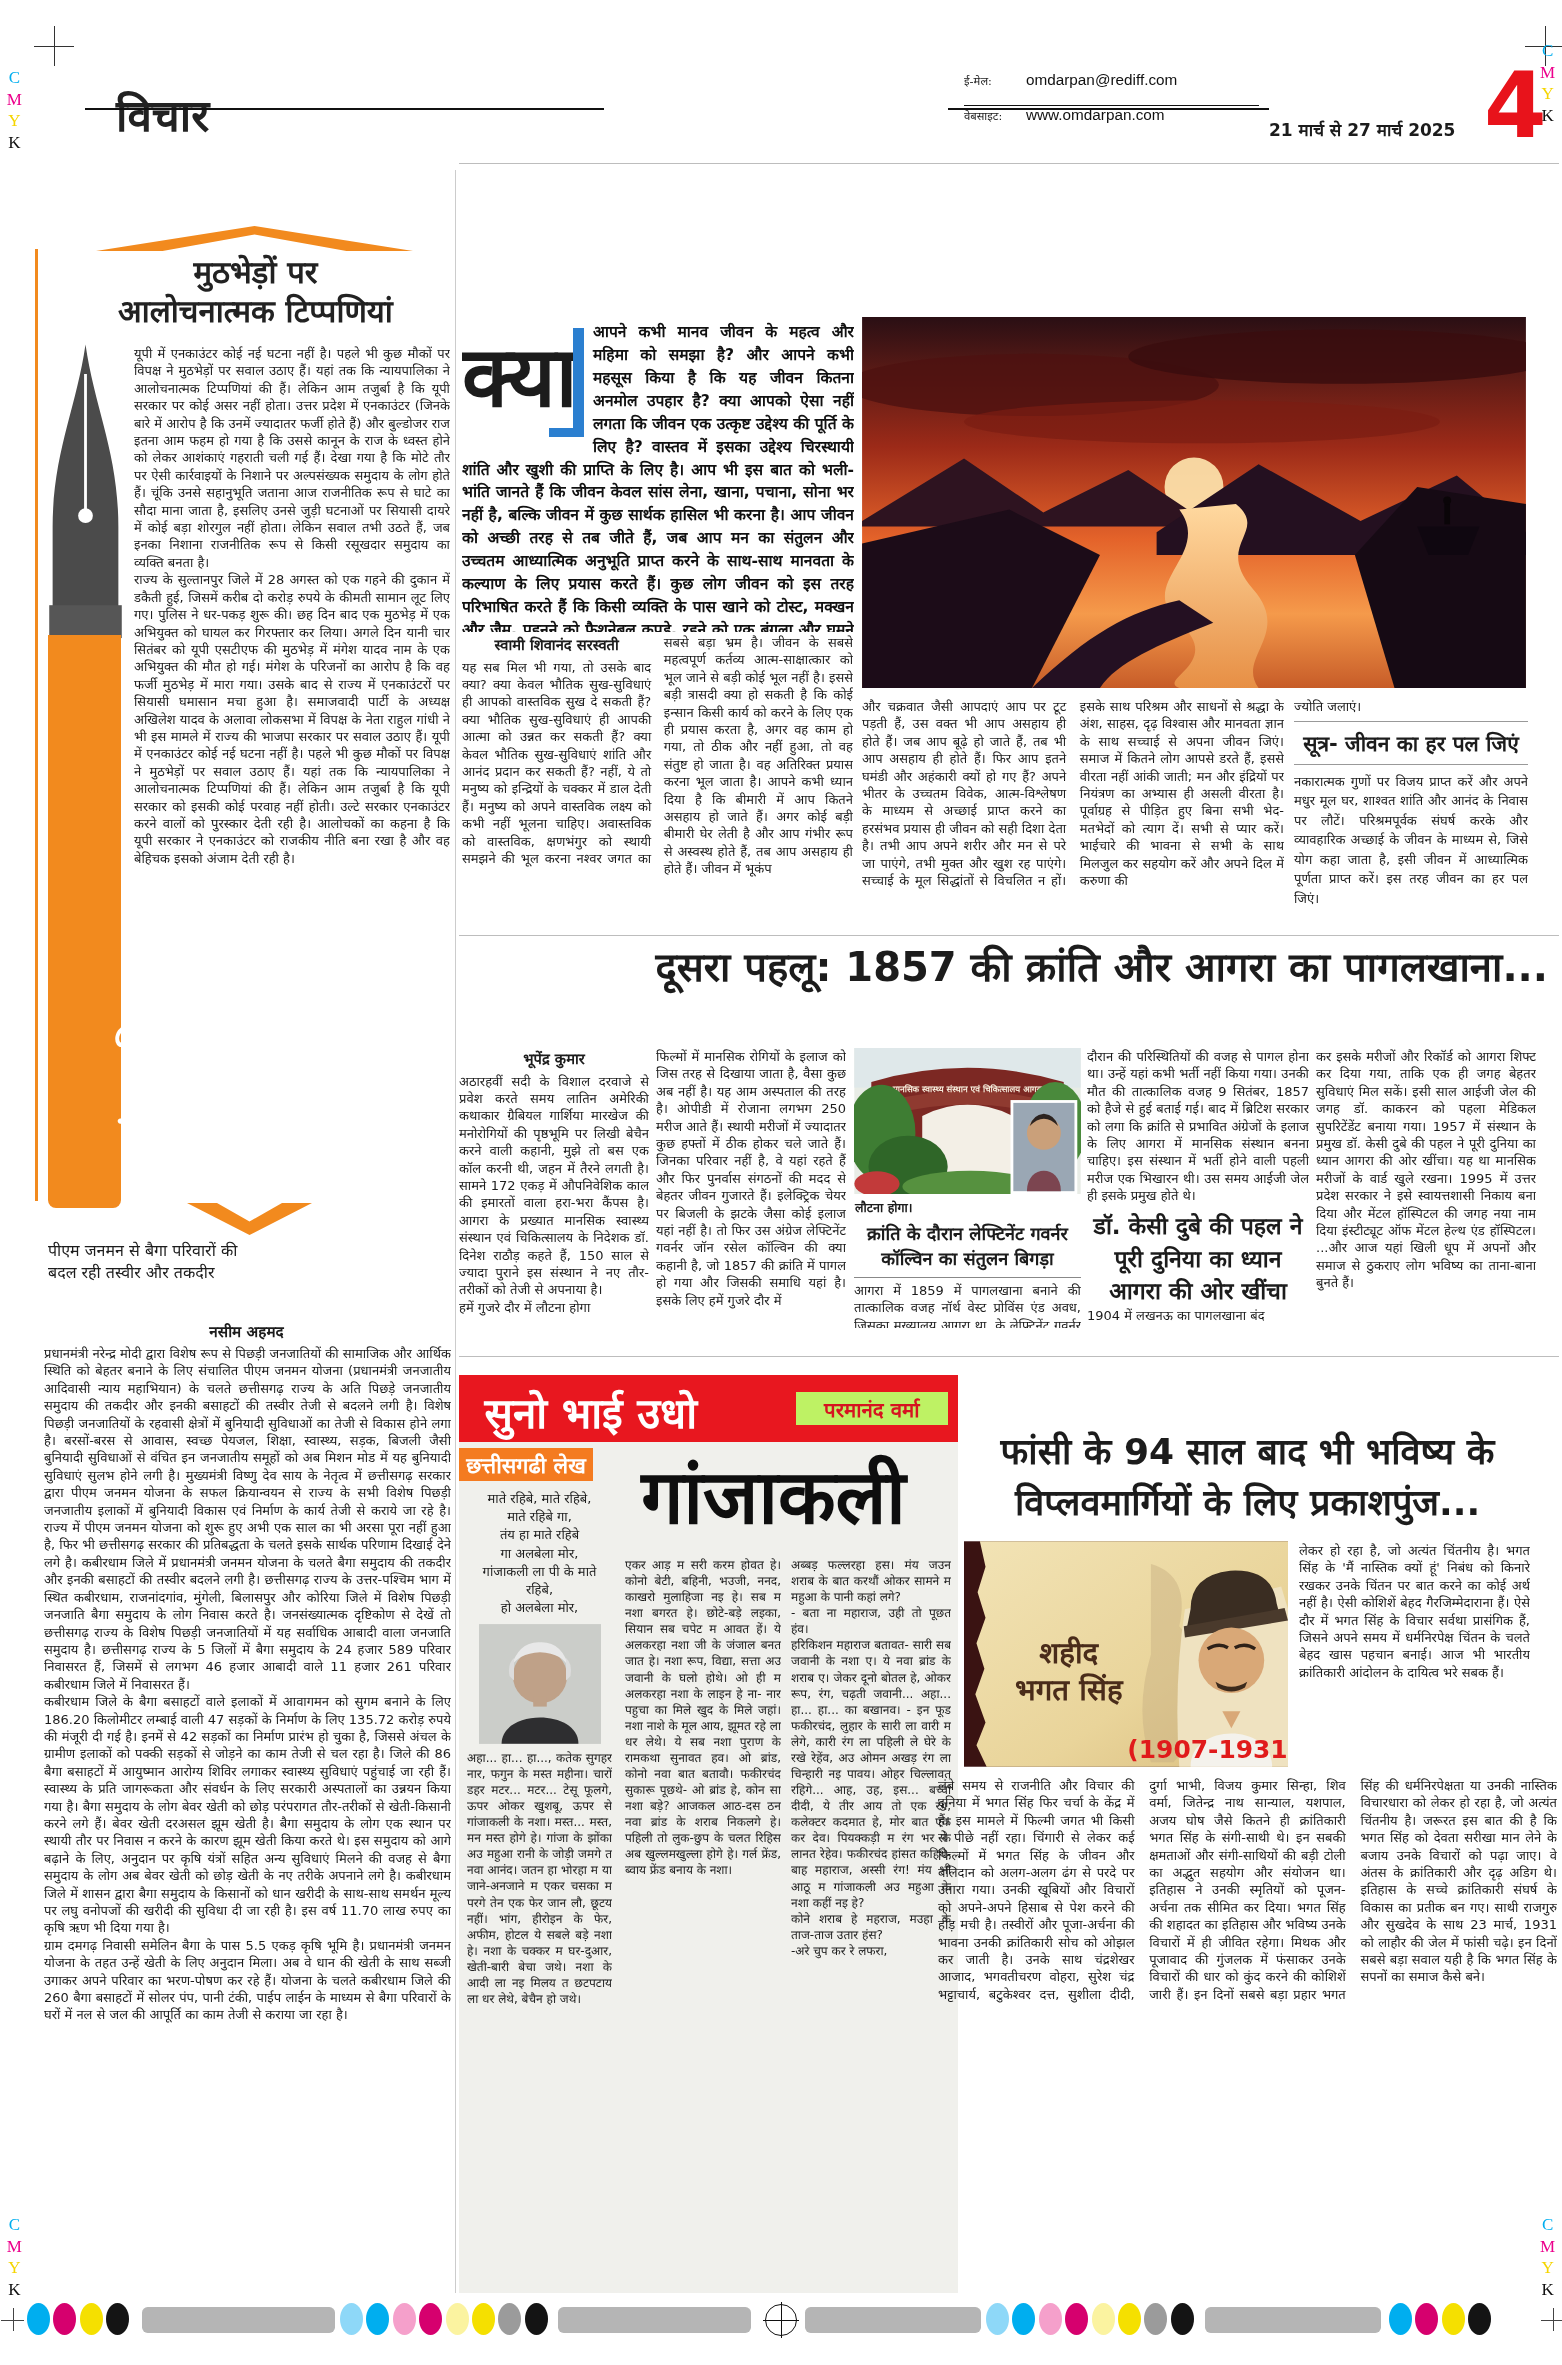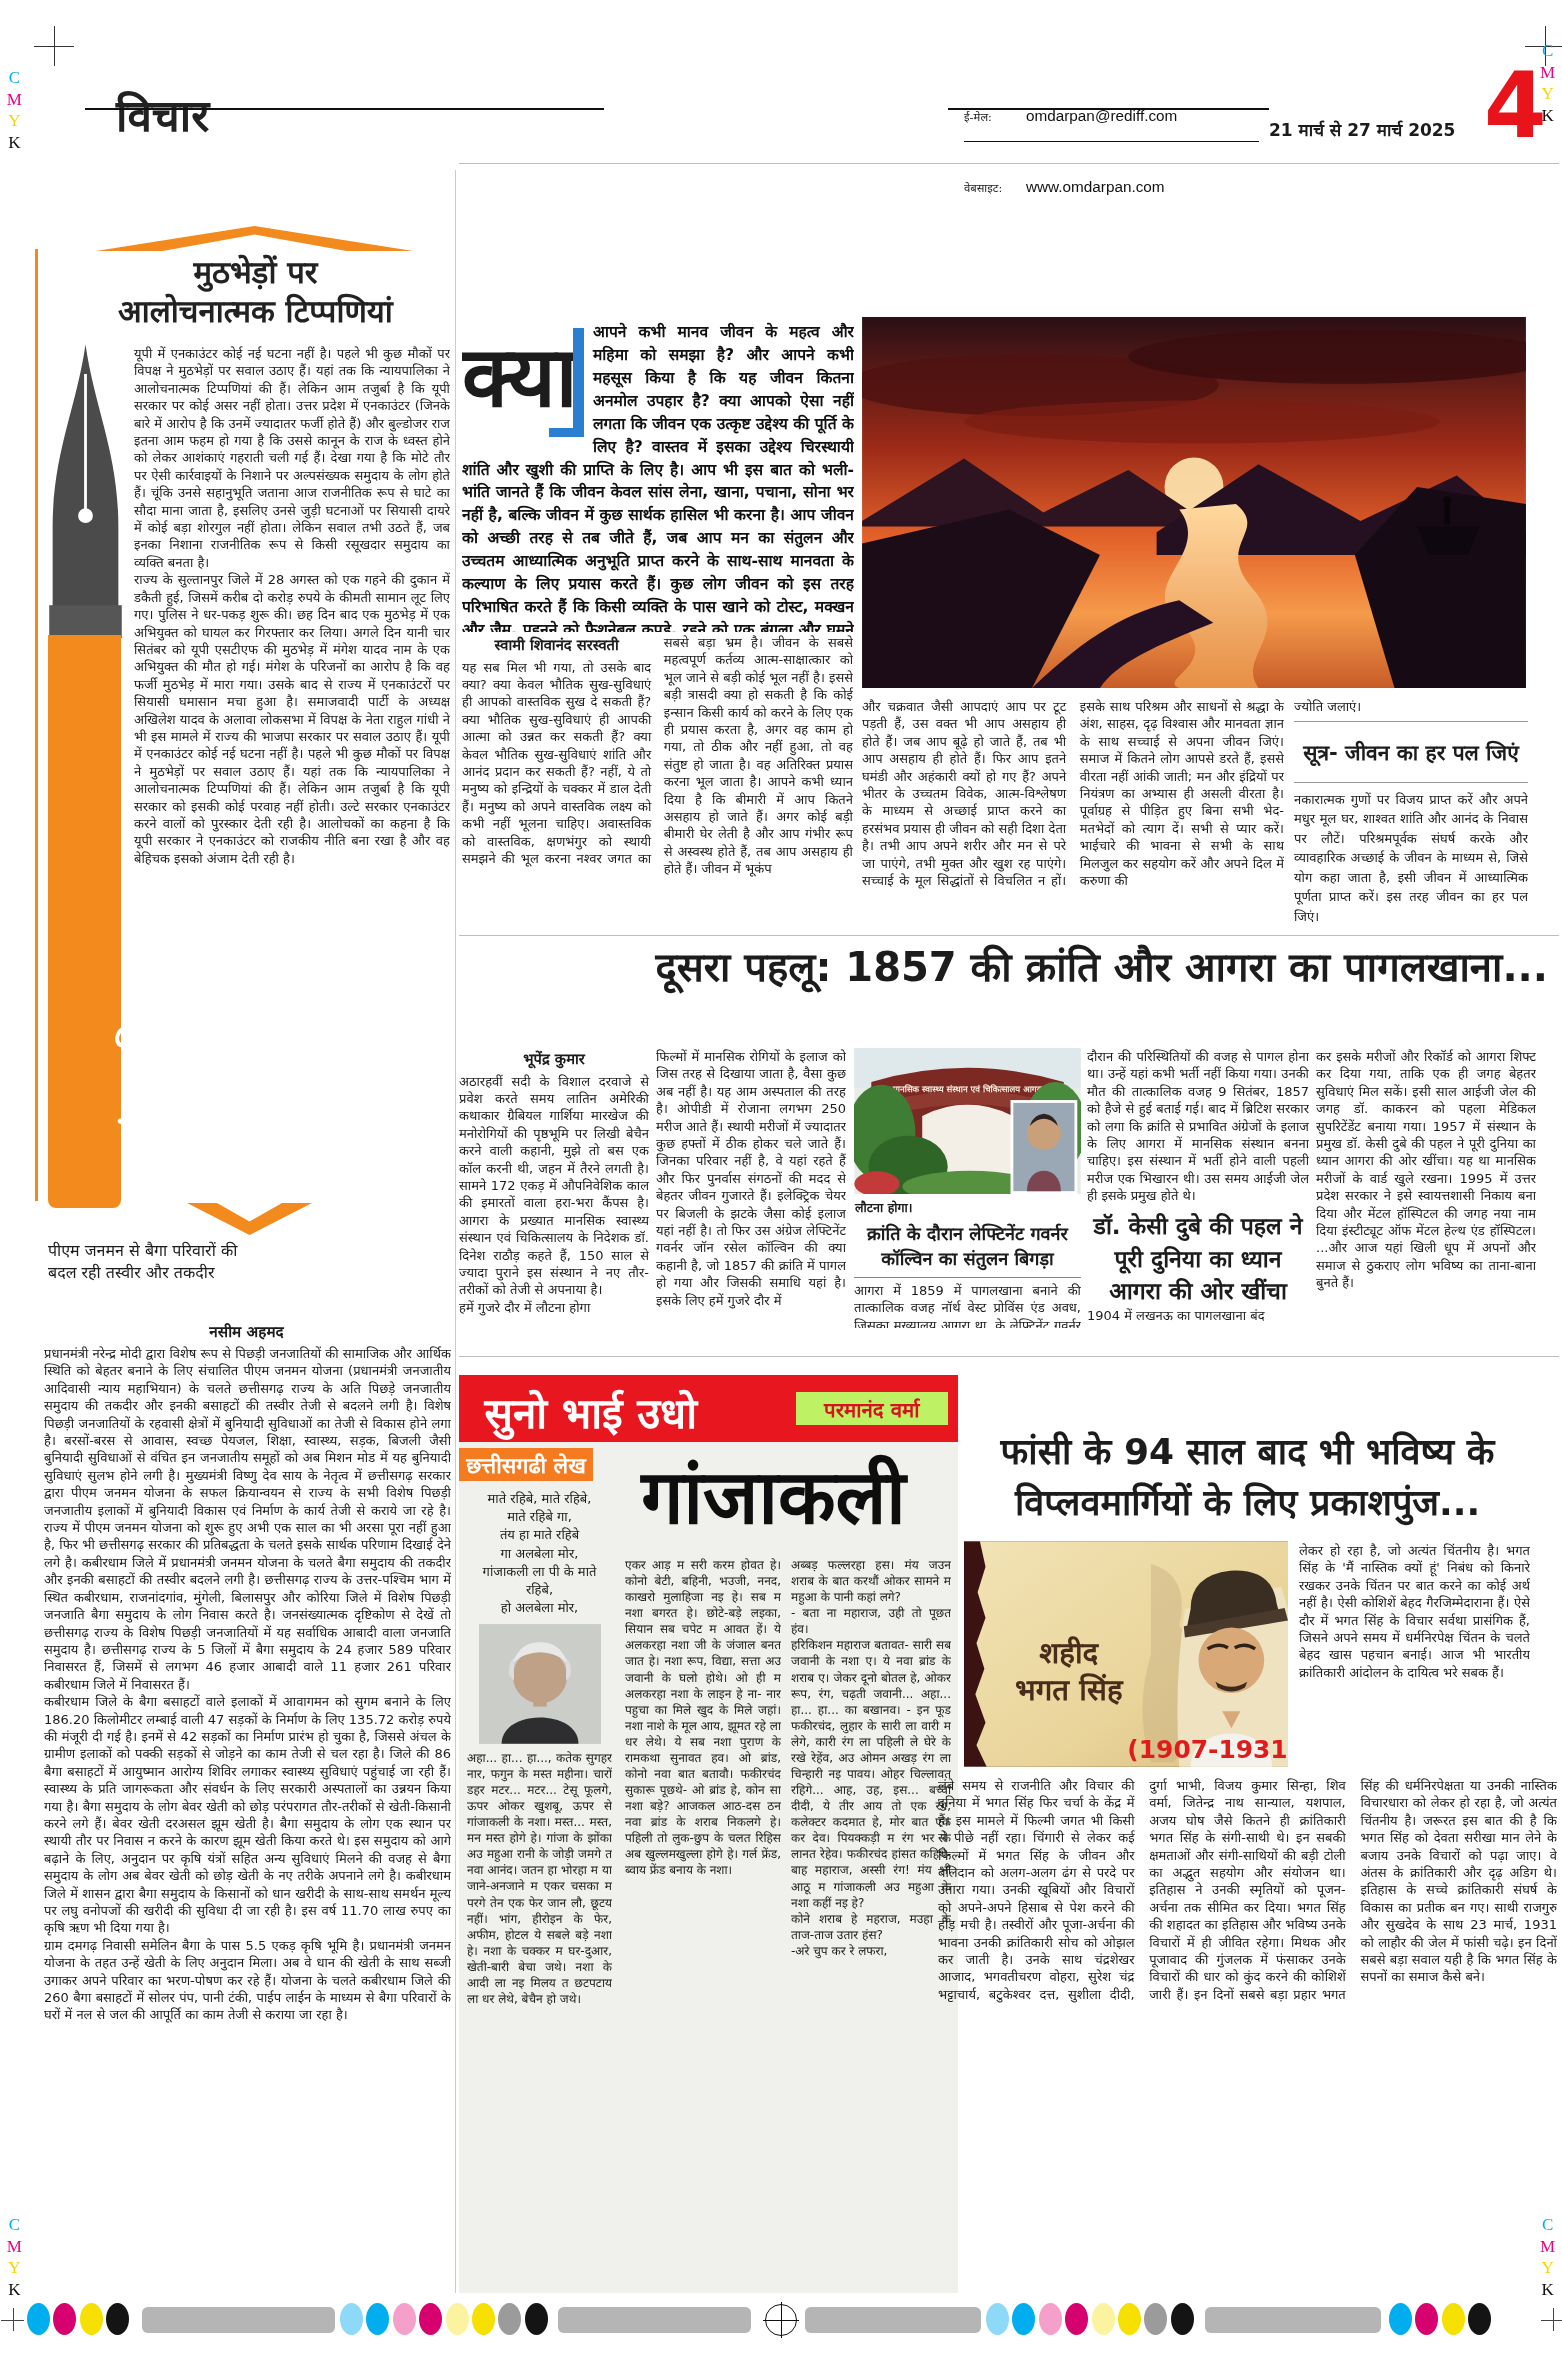--- a/index.html
+++ b/index.html
@@ -16,21 +16,21 @@
   .regcross::after  { content:''; position:absolute; top:50%; left:0; height:1.1px; width:100%; background:#333; }
   .cmykstack { position:absolute; font-family:"Liberation Serif", serif; font-size:17px; line-height:21.5px; text-align:center; }
   .cmykstack .c{color:#00aeef;} .cmykstack .m{color:#ec008c;} .cmykstack .y{color:#f5d500;} .cmykstack .k{color:#111;}
   
   .section-name { position:absolute; left:116px; top:84px; font-size:44px; font-weight:800; color:#222; }
   .head-rule { position:absolute; top:108px; height:2.3px; background:#111; }
   .masthead-box { position:absolute; left:603px; top:61px; width:347px; height:101px; border:1.7px solid #000; background:#fff; }
   .masthead-title { position:absolute; left:0; right:0; bottom:3.4px; text-align:center; font-size:54px; font-weight:800; color:#111; letter-spacing:-1.1px; }
   .flame { position:absolute; left:50%; top:-43px; transform:translateX(-50%); }
   .contact { position:absolute; left:964px; top:71px; width:295px; }
-  .contact .row { display:flex; align-items:baseline; height:35px;margin-top:36px; }
+  .contact .row { display:flex; align-items:baseline; height:35px; }
   .contact .lbl { font-size:11.3px; width:62px; color:#222; }
   .contact .val { font-family:"Liberation Sans", sans-serif; font-size:15.3px; color:#111; }
   .issue-date { position:absolute; left:1269px; top:118px; font-size:17px; font-weight:700; }
   .page-num { position:absolute; left:1484px; top:61px; font-size:90px; font-weight:800; color:#e8131b; line-height:1; }
   
   .hrule { position:absolute; background:#bdbdbd; height:1.1px; }
   .vrule { position:absolute; background:#cccccc; width:1.1px; }
   
   .orange-line { position:absolute; left:35px; top:249px; width:3.4px; height:952px; background:#f28a1e; }
   .chev-up { position:absolute; left:96px; top:226px; width:317px; height:25px; background:#f28a1e;
@@ -51,21 +51,21 @@
   .a1-intro { position:absolute; left:462px; top:321px; width:392px; height:311px; overflow:hidden; }
   .kya-block { float:left; position:relative; width:122px; height:120px; margin-right:9px; }
   .kya { font-size:84px; font-weight:800; line-height:113px; }
   .blue-bracket { position:absolute; right:0; top:6.8px; width:35px; height:109px; border-right:11.3px solid #2b7fd0; border-bottom:9px solid #2b7fd0; }
   .a1-intro p { font-size:15.6px; font-weight:700; line-height:1.47; text-align:justify; color:#111; }
   .a1-colsA { position:absolute; left:462px; top:634px; width:391px; height:299px; column-count:2; column-gap:12.5px; overflow:hidden; }
   .a1-colsB { position:absolute; left:862px; top:698px; width:422px; height:235px; column-count:2; column-gap:13.6px; overflow:hidden; }
   .bodytxt { font-size:13px; line-height:1.34; text-align:justify; }
   .byline { font-size:14.7px; font-weight:700; text-align:center; margin-bottom:4.5px; }
   .sutra-col { position:absolute; left:1294px; top:698px; width:234px; height:235px; overflow:hidden; }
-  .sutra-head { border-top:1.7px solid #999; border-bottom:1.7px solid #999; padding:16px 0; margin:5.7px 0 6.8px 0; text-align:center; font-size:21px; font-weight:800; }
+  .sutra-head { border-top:1.7px solid #999; border-bottom:1.7px solid #999; padding:7px 0; margin:5.7px 0 6.8px 0; text-align:center; font-size:21px; font-weight:800; }
   .sutra-body { font-size:13px; line-height:1.5; text-align:justify; }
   .photo { display:block; }
   
   .a2-head { position:absolute; left:471px; top:941px; width:1077px; text-align:right; font-size:40px; font-weight:800; line-height:1.32; }
   .a2col { position:absolute; top:1048px; height:280px; overflow:hidden; }
   .a2-sub1 { text-align:center; font-size:18px; font-weight:800; line-height:1.35; border-bottom:1.1px solid #888; padding:4.5px 0 5.7px 0; margin-bottom:4.5px; }
   .a2-sub2 { text-align:center; font-size:23px; font-weight:800; line-height:1.4; margin-top:5.7px; }
   .cap { font-size:12.5px; font-weight:700; margin:4.5px 0 2.3px 1.1px; }
   
   .udho-banner { position:absolute; left:459px; top:1375px; width:499px; height:67px; background:#e8171f; }

